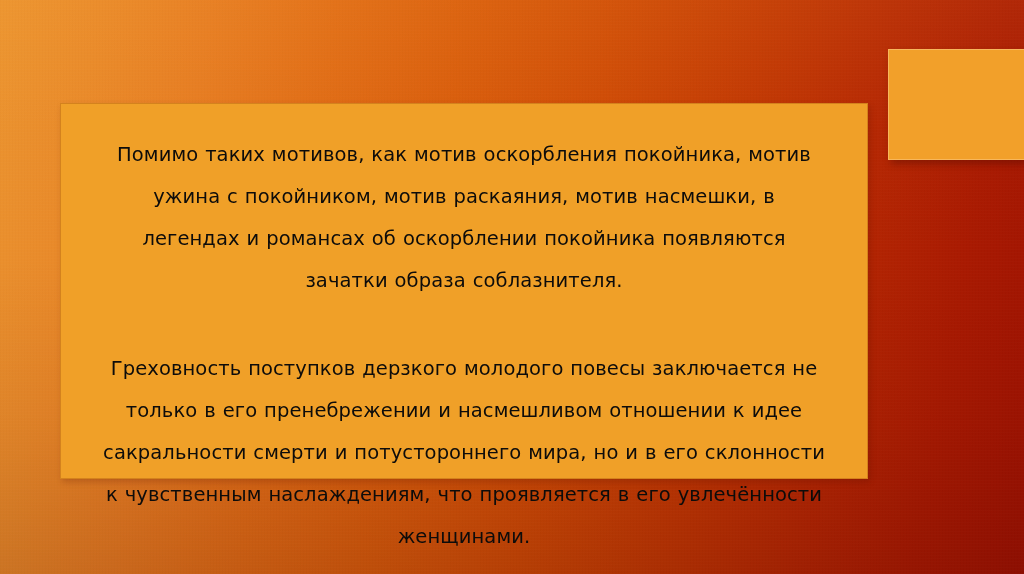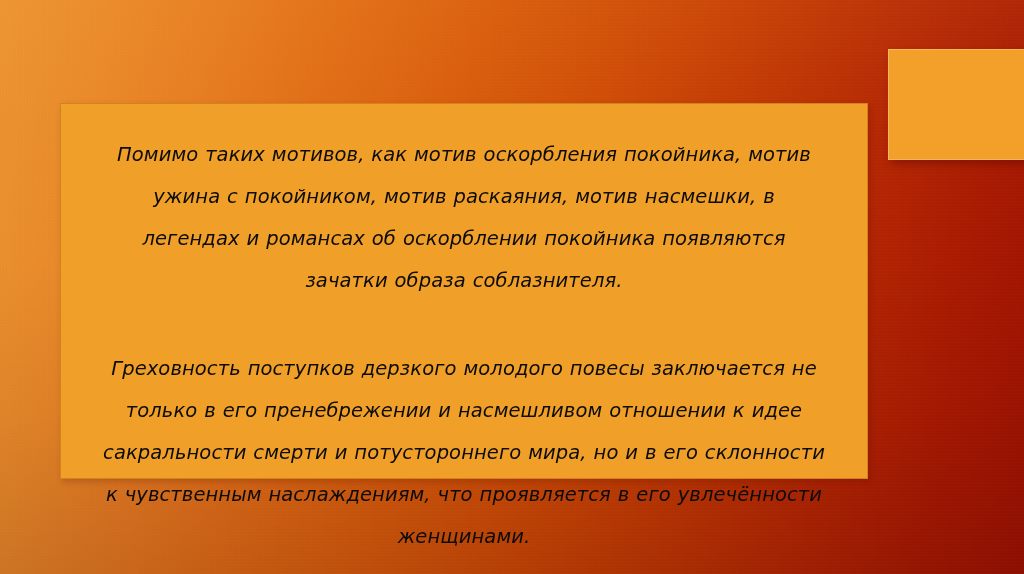--- a/index.html
+++ b/index.html
@@ -95,21 +95,20 @@
 
   .paragraph {
     color: #0d0c0b;
     font-size: 19.5px;
     line-height: 42px;
     text-align: center;
     letter-spacing: 0.1px;
     word-spacing: 0.6px;
     margin: 0;
     padding: 0 24px;
-    font-style: italic;
   }
   #paragraph-1 {
     margin-top: 2px;
   }
   #paragraph-2 {
     margin-top: 46px;
     padding: 0 12px;
   }
 </style>
 </head>

